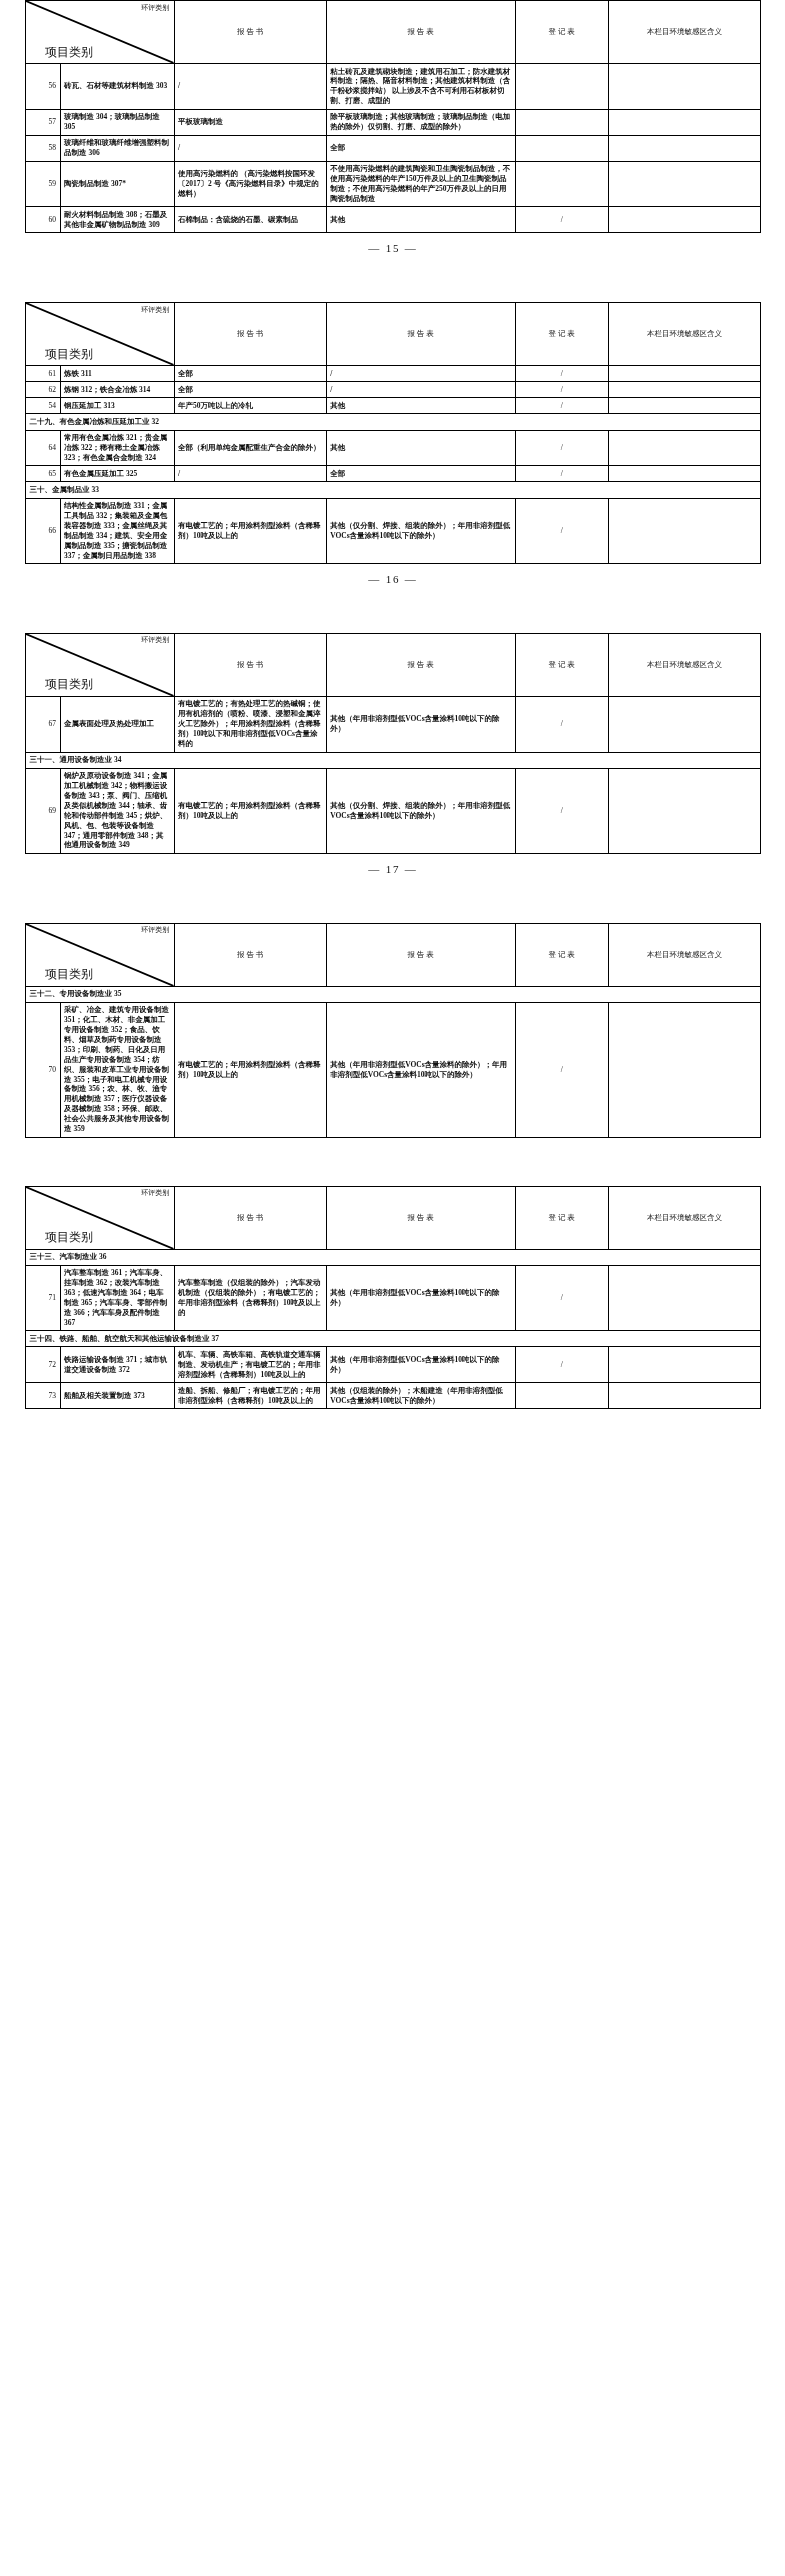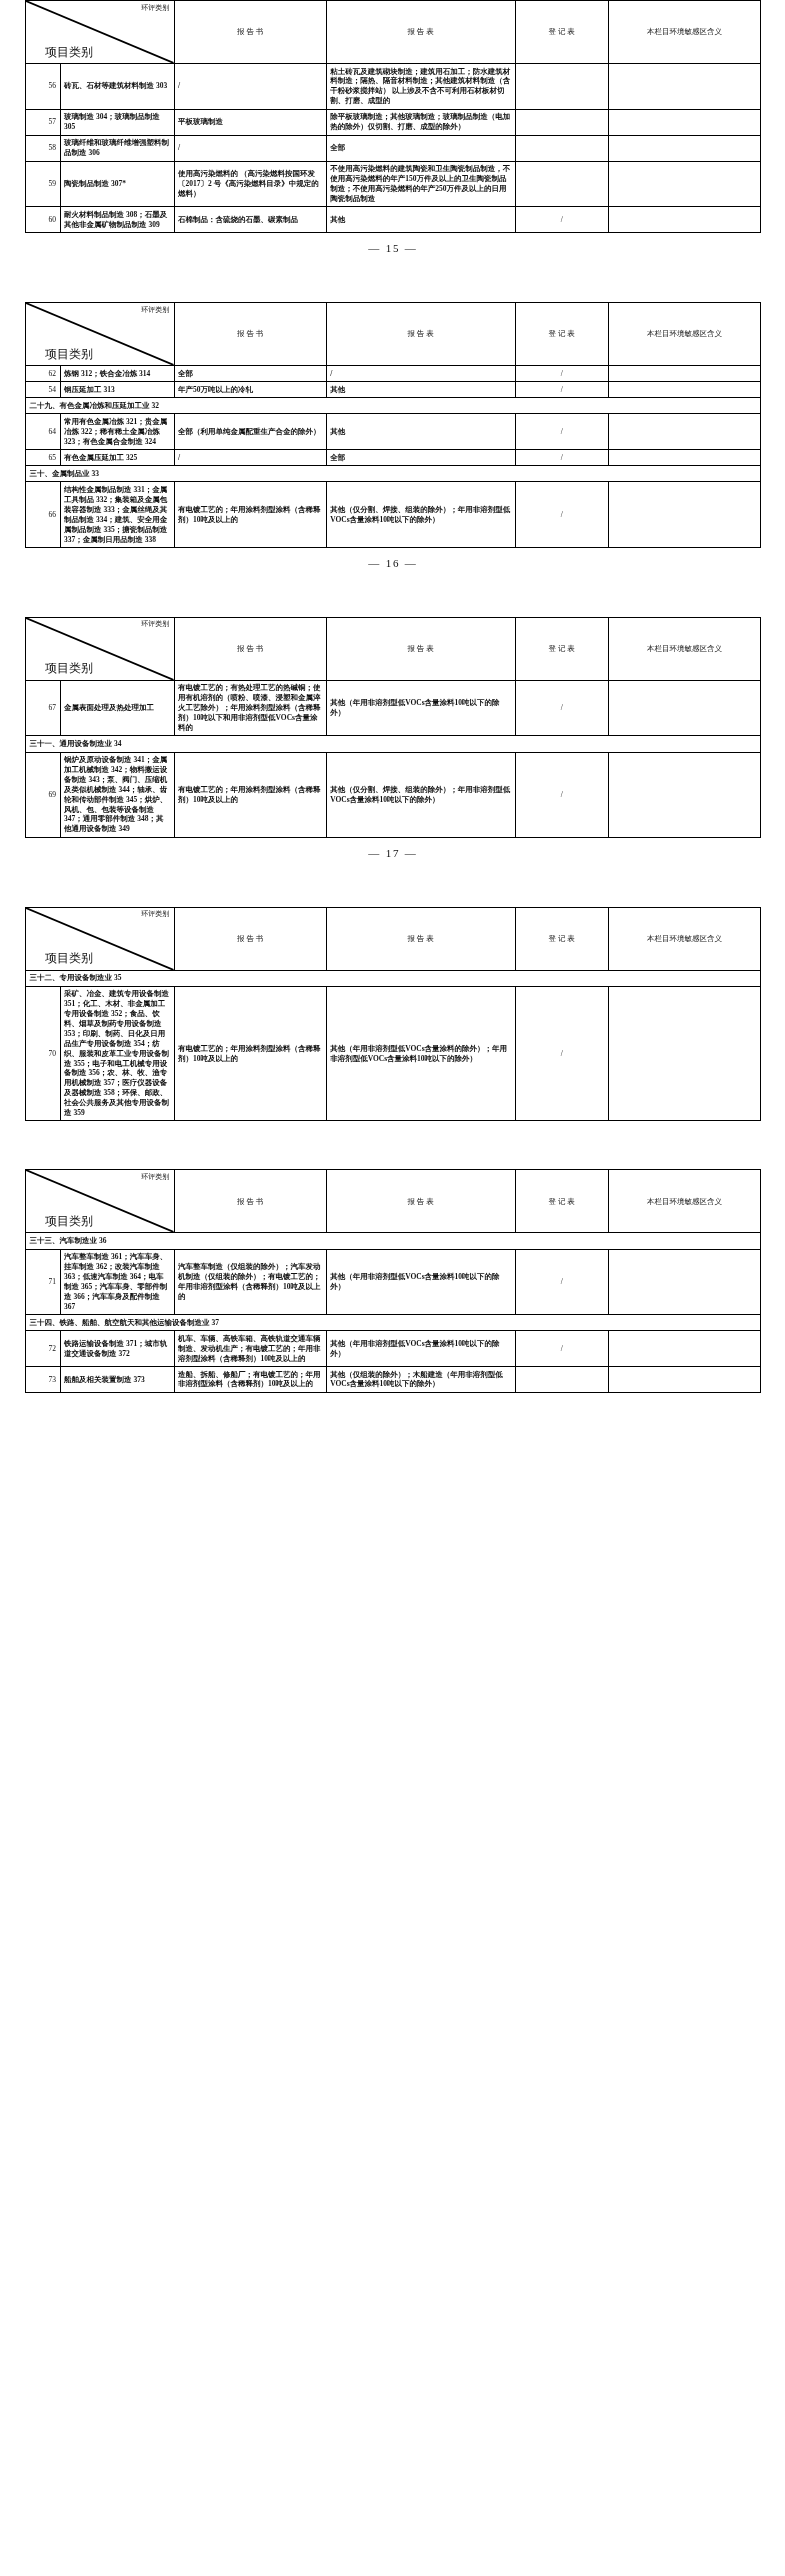--- a/index.html
+++ b/index.html
@@ -126,20 +126,28 @@
           <span class="bl">项目类别</span>
         </td>
         <td>报 告 书</td>
         <td>报 告 表</td>
         <td>登 记 表</td>
         <td>本栏目环境敏感区含义</td>
       </tr>
       </tbody>
         <tbody>
           <tr>
+            <td class="idx">61</td>
+            <td class="cat">炼铁 311</td>
+            <td class="cat">全部</td>
+            <td class="cat">/</td>
+            <td class="mid">/</td>
+            <td class="mid"></td>
+          </tr>
+          <tr>
             <td class="idx">62</td>
             <td class="cat">炼钢 312；铁合金冶炼 314</td>
             <td class="cat">全部</td>
             <td class="cat">/</td>
             <td class="mid">/</td>
             <td class="mid"></td>
           </tr>
           <tr>
             <td class="idx">54</td>
             <td class="cat">钢压延加工 313</td>

